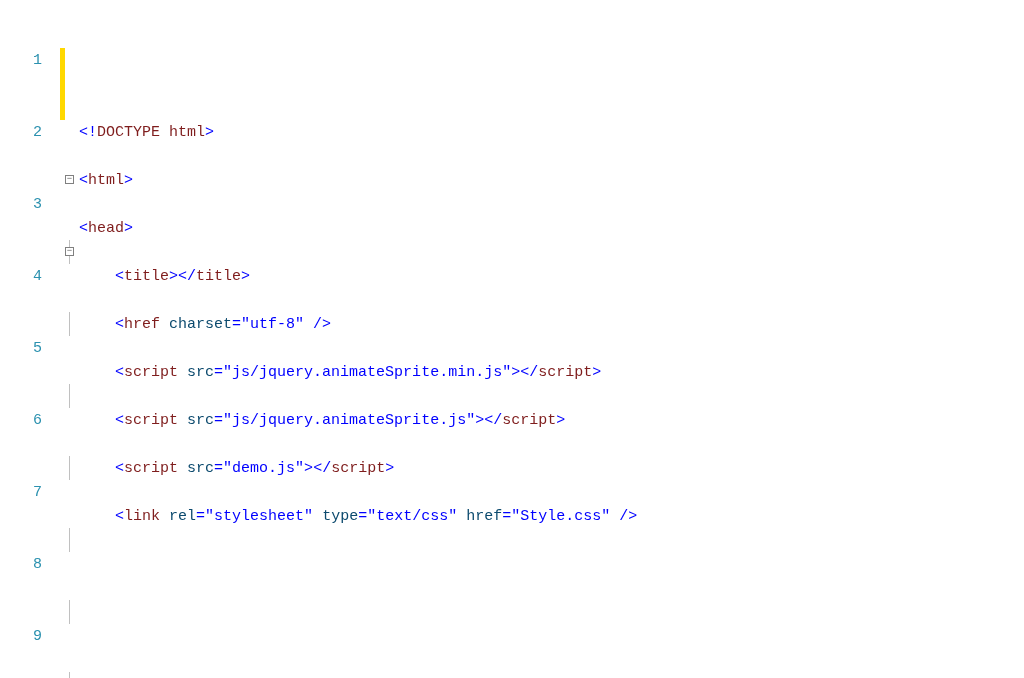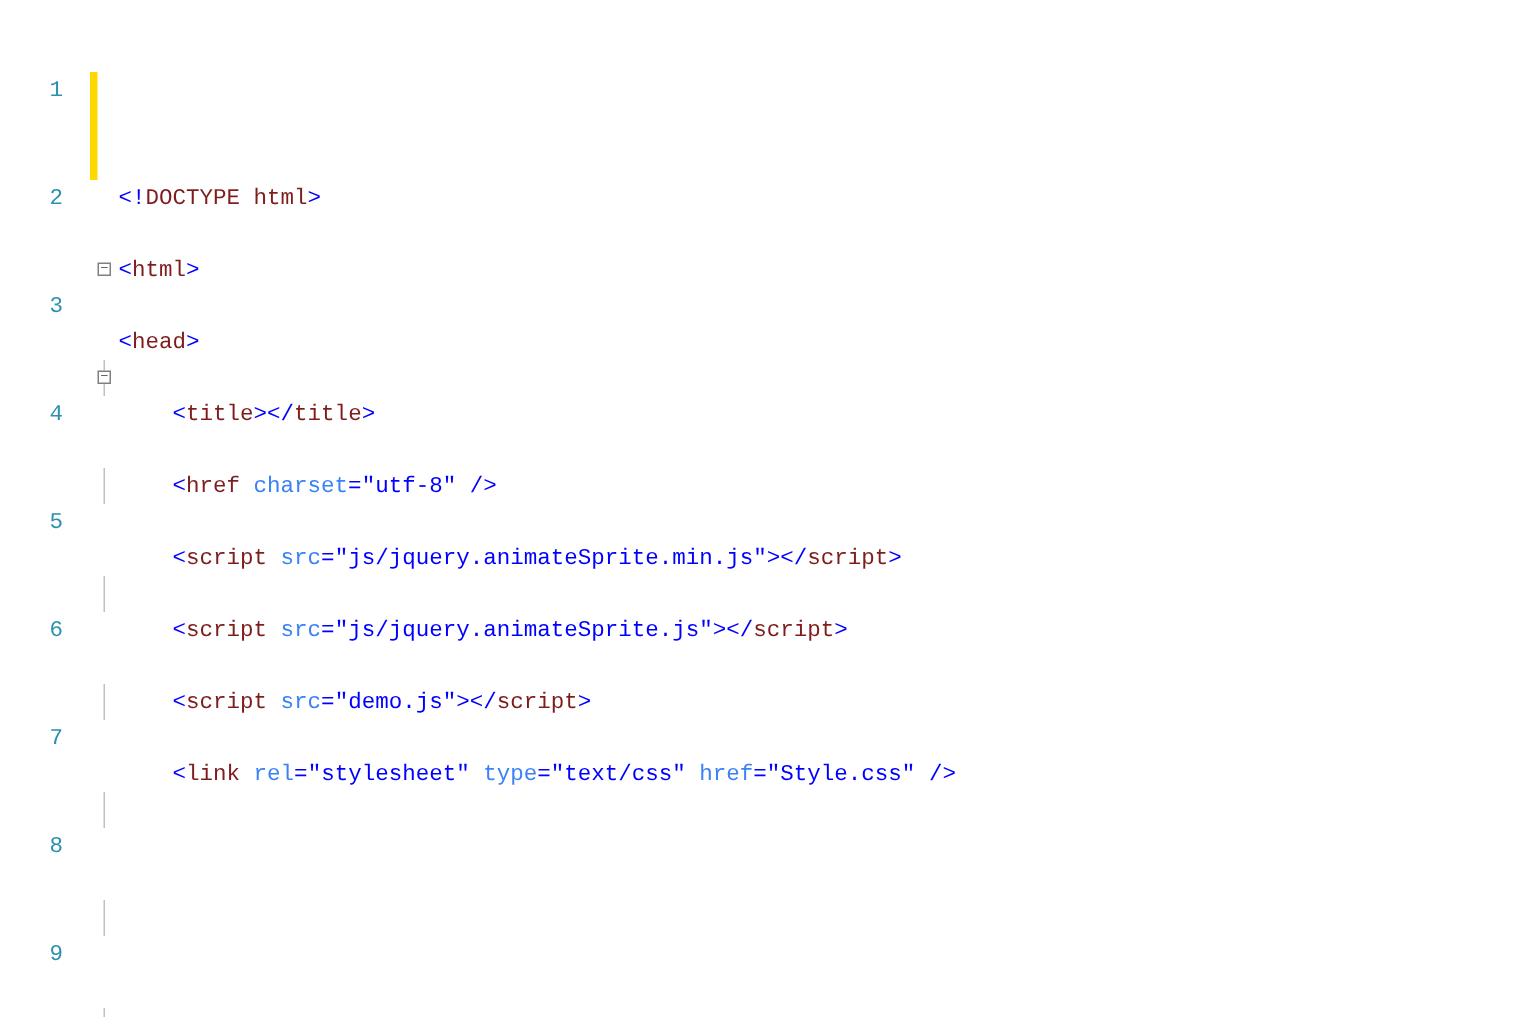--- a/index.html
+++ b/index.html
@@ -59,21 +59,21 @@
     bottom: 0;
     width: 1px;
     background: #c0c0c0;
   }
   .code {
     flex: 1;
     padding-top: 1px;
   }
   .line { height: 24px; }
   .t-tag { color: #0000ff; }
-  .t-attr { color: #3b82f6; text-align: right; }
+  .t-attr { color: #0c4a6e; text-align: right; }
   .t-str { color: #0000ff; }
   .t-doctype { color: #0000ff; }
   .t-doctype-name { color: #7f1d1d; }
 </style>
 </head>
 <body>
 
 
 
 <div class="gutter">

